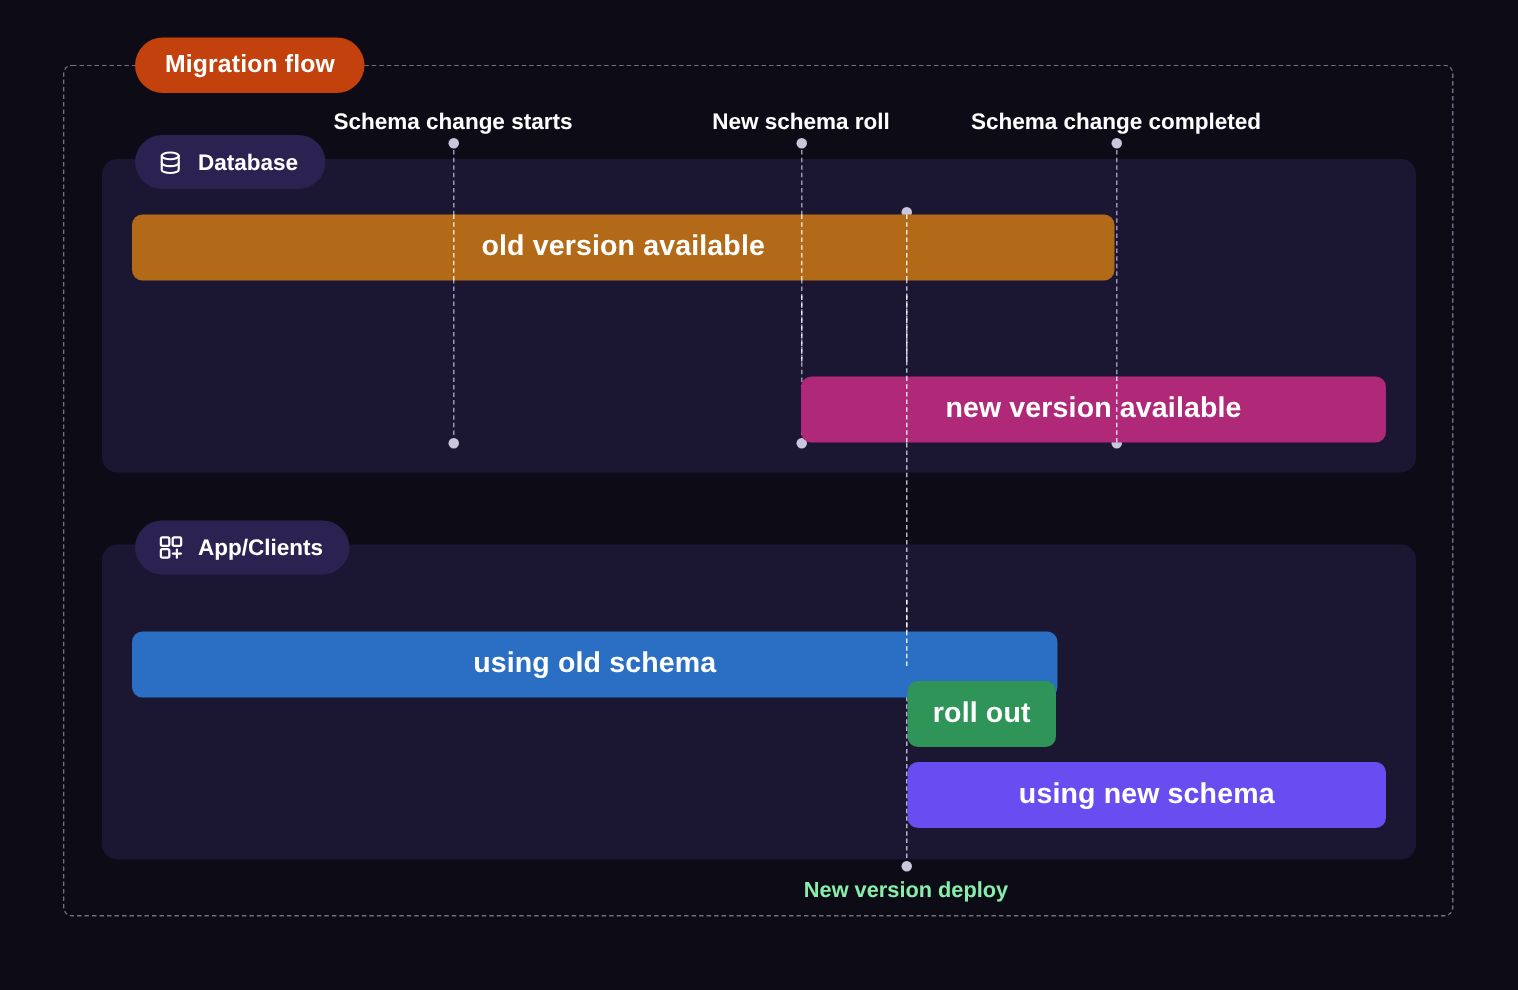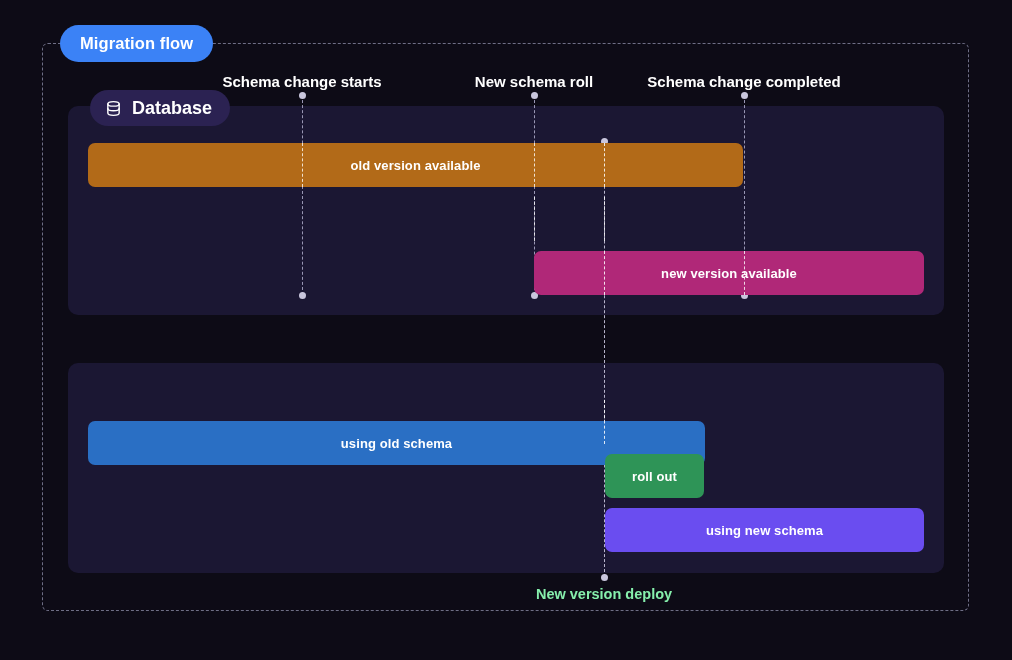--- a/index.html
+++ b/index.html
@@ -39,32 +39,32 @@
     position: absolute;
     display: flex;
     align-items: center;
     gap: 9px;
     border-radius: 999px;
     color: #ffffff;
     font-weight: bold;
     white-space: nowrap;
   }
   #badge-migration {
-    left: 60px; top: 25px;
+    left: 90px; top: 25px;
     height: 37px;
     padding: 0 20px;
-    background: #3b82f6;
+    background: #c2410c;
     font-size: 16.5px;
     letter-spacing: .1px;
   }
   .badge-section {
     height: 36px;
     padding: 0 18px 0 14px;
     background: #2b2252;
-    font-size: 18px;
+    font-size: 15px;
   }
   #badge-database { left: 90px; top: 90px; }
   #badge-app      { left: 90px; top: 347px; }
   .badge-icon { display: flex; align-items: center; justify-content: center; width: 19px; height: 19px; }
 
   
   .marker { position: absolute; }
   .marker .mline {
     position: absolute;
     left: 0; top: 0;
@@ -96,21 +96,21 @@
   }
 
   
   .bar {
     position: absolute;
     display: flex;
     align-items: center;
     justify-content: center;
     border-radius: 7px;
     color: #ffffff;
-    font-size: 13px;
+    font-size: 19px;
     font-weight: bold;
     letter-spacing: .1px;
     white-space: nowrap;
   }
   .bar-label { position: relative; z-index: 2; }
 
   
   .overlay-dash {
     position: absolute;
     width: 0;
@@ -137,20 +137,31 @@
     <span class="badge-icon">
       <svg width="17" height="17" viewBox="0 0 24 24" fill="none" stroke="#ffffff" stroke-width="2" stroke-linecap="round" stroke-linejoin="round">
         <ellipse cx="12" cy="5.5" rx="8" ry="3.2"></ellipse>
         <path d="M4 5.5v13c0 1.77 3.58 3.2 8 3.2s8-1.43 8-3.2v-13"></path>
         <path d="M4 12c0 1.77 3.58 3.2 8 3.2s8-1.43 8-3.2"></path>
       </svg>
     </span>
     <span>Database</span>
   </div>
 
+  <div class="badge badge-section" id="badge-app">
+    <span class="badge-icon">
+      <svg width="18" height="18" viewBox="0 0 24 24" fill="none" stroke="#ffffff" stroke-width="2" stroke-linecap="round" stroke-linejoin="round">
+        <rect x="3" y="3" width="7.5" height="7.5" rx="1.4"></rect>
+        <rect x="13.5" y="3" width="7.5" height="7.5" rx="1.4"></rect>
+        <rect x="3" y="13.5" width="7.5" height="7.5" rx="1.4"></rect>
+        <path d="M17.25 13.8v7.2M13.65 17.4h7.2"></path>
+      </svg>
+    </span>
+    <span>App/Clients</span>
+  </div>
 
   <div class="marker" id="marker-schema-start" style="left:302px; top:95px; height:200px;">
     <div class="mline" style="height:200px;"></div>
     <div class="mdot" style="top:-3.5px;"></div>
     <div class="mdot" style="top:196.5px;"></div>
     <div class="mlabel">Schema change starts</div>
   </div>
 
   <div class="marker" id="marker-new-schema" style="left:534px; top:95px; height:200px;">
     <div class="mline" style="height:200px;"></div>

